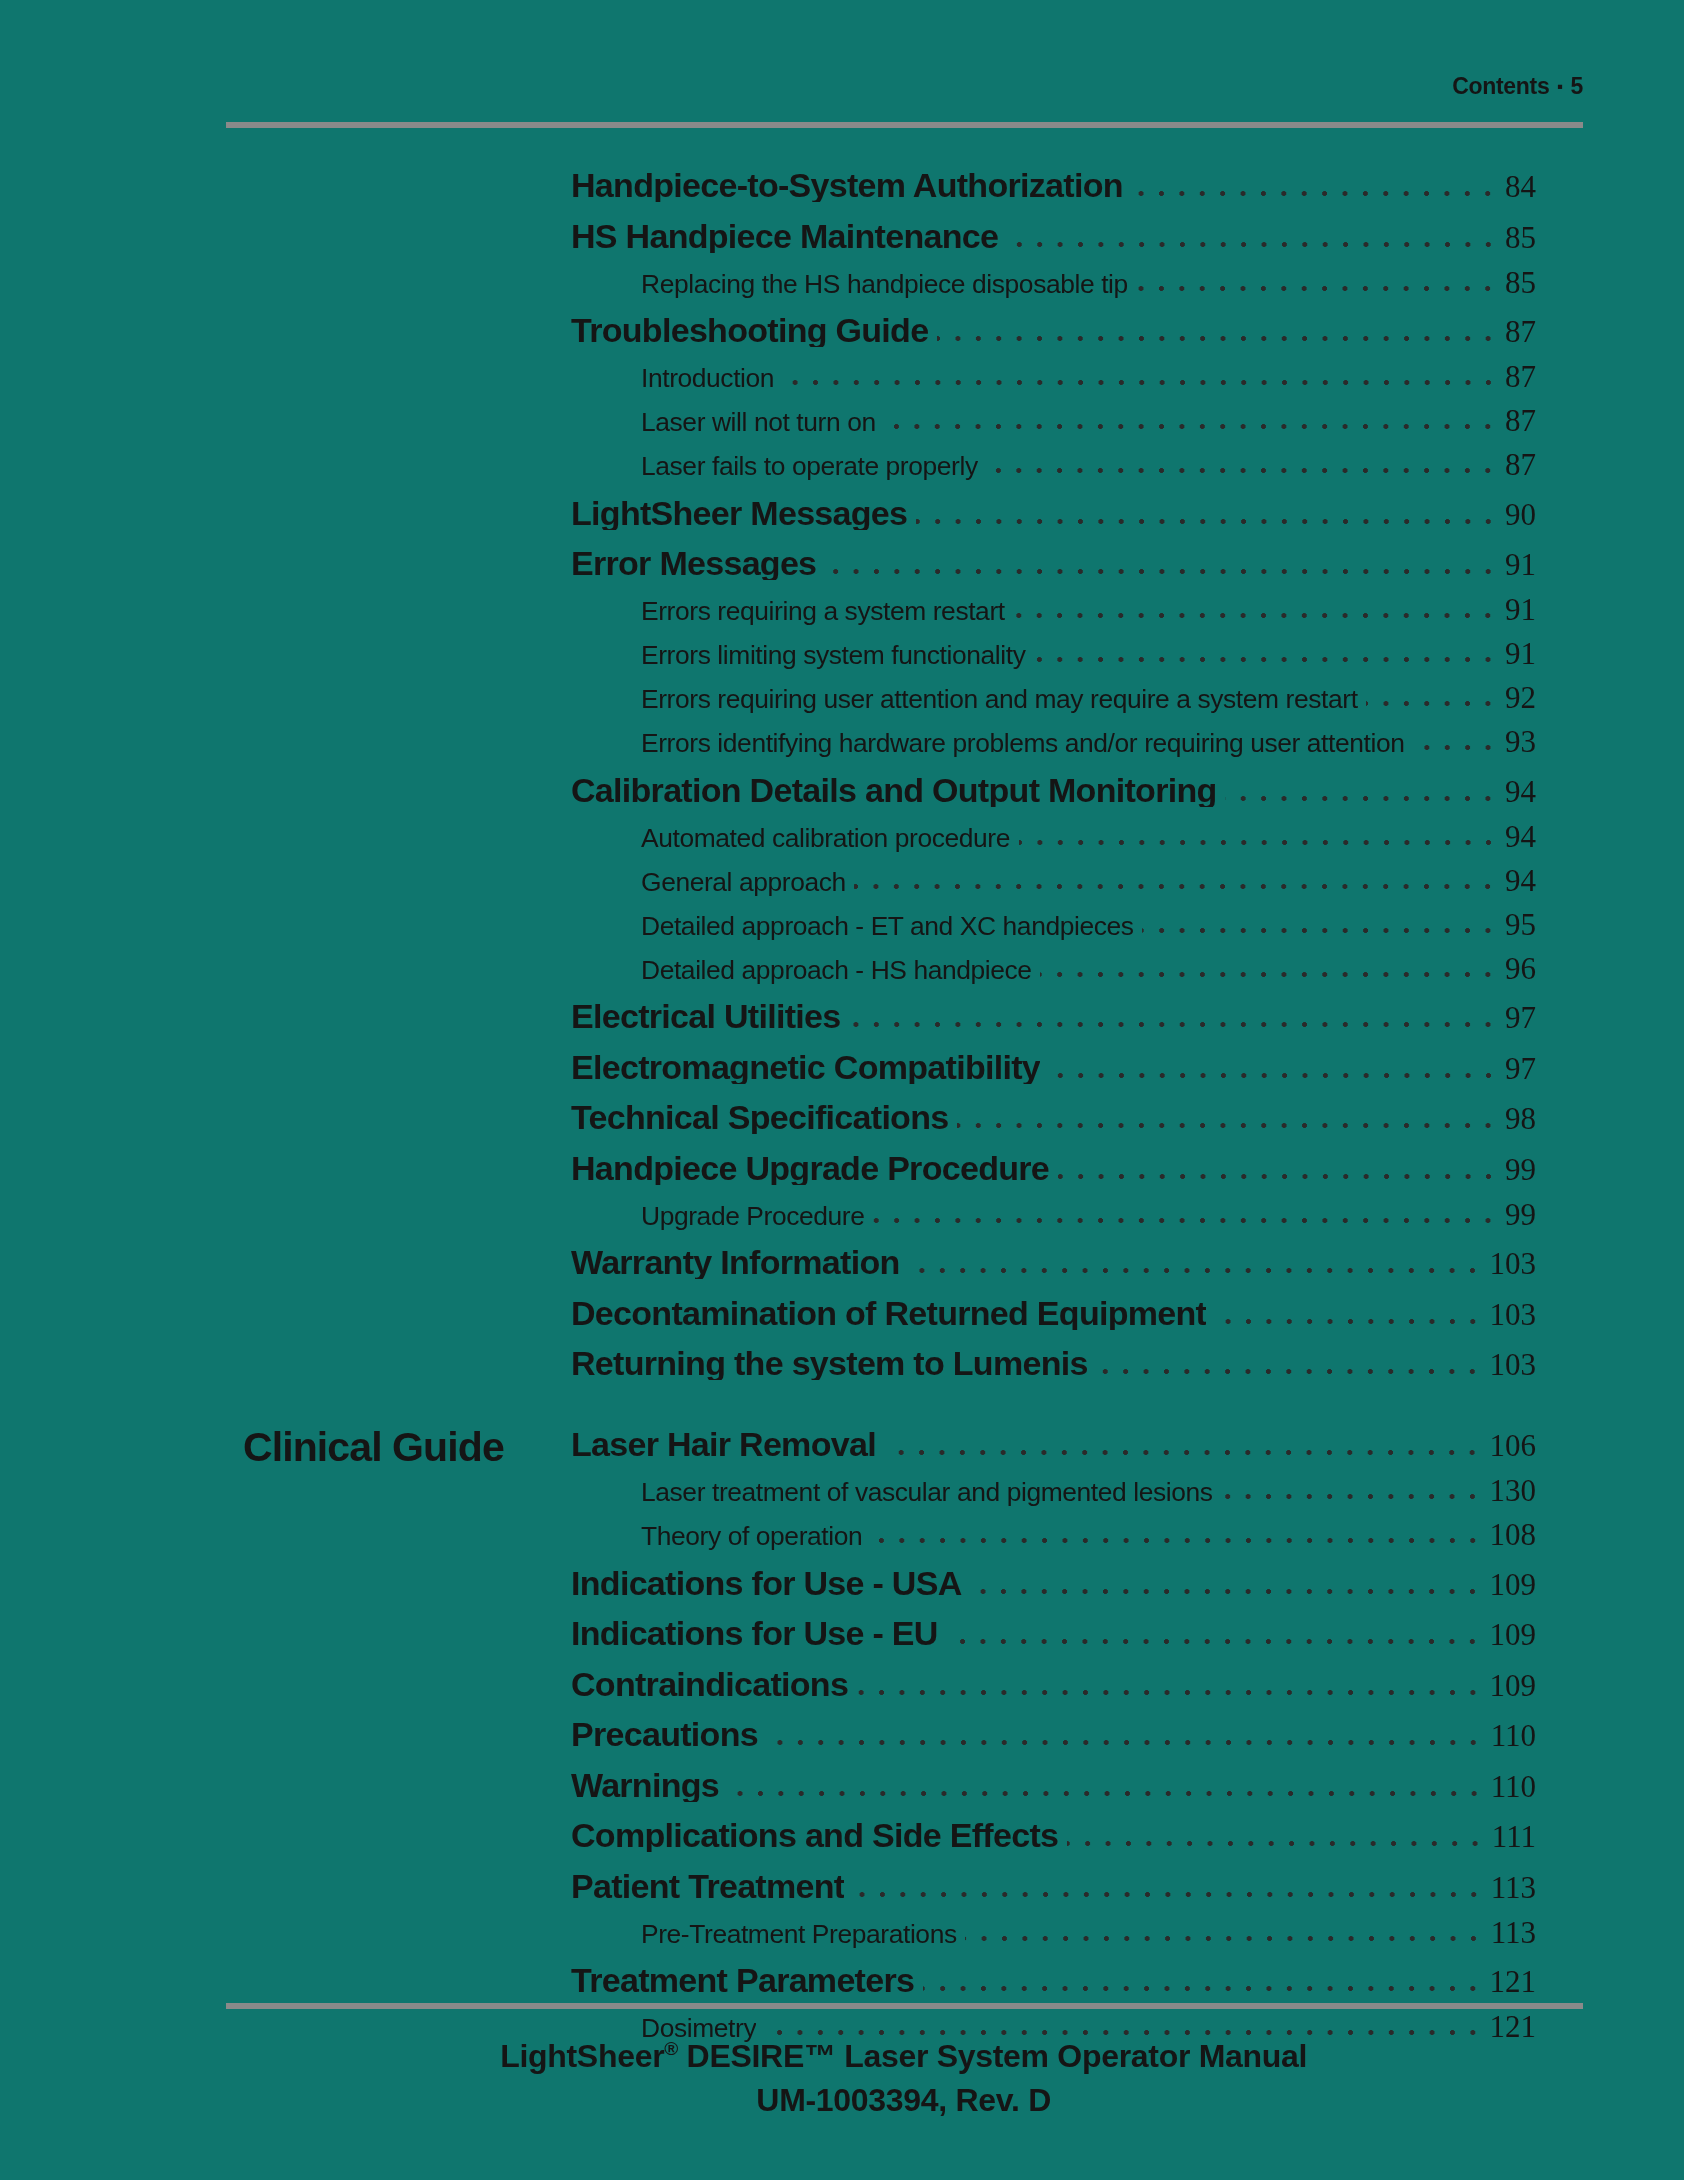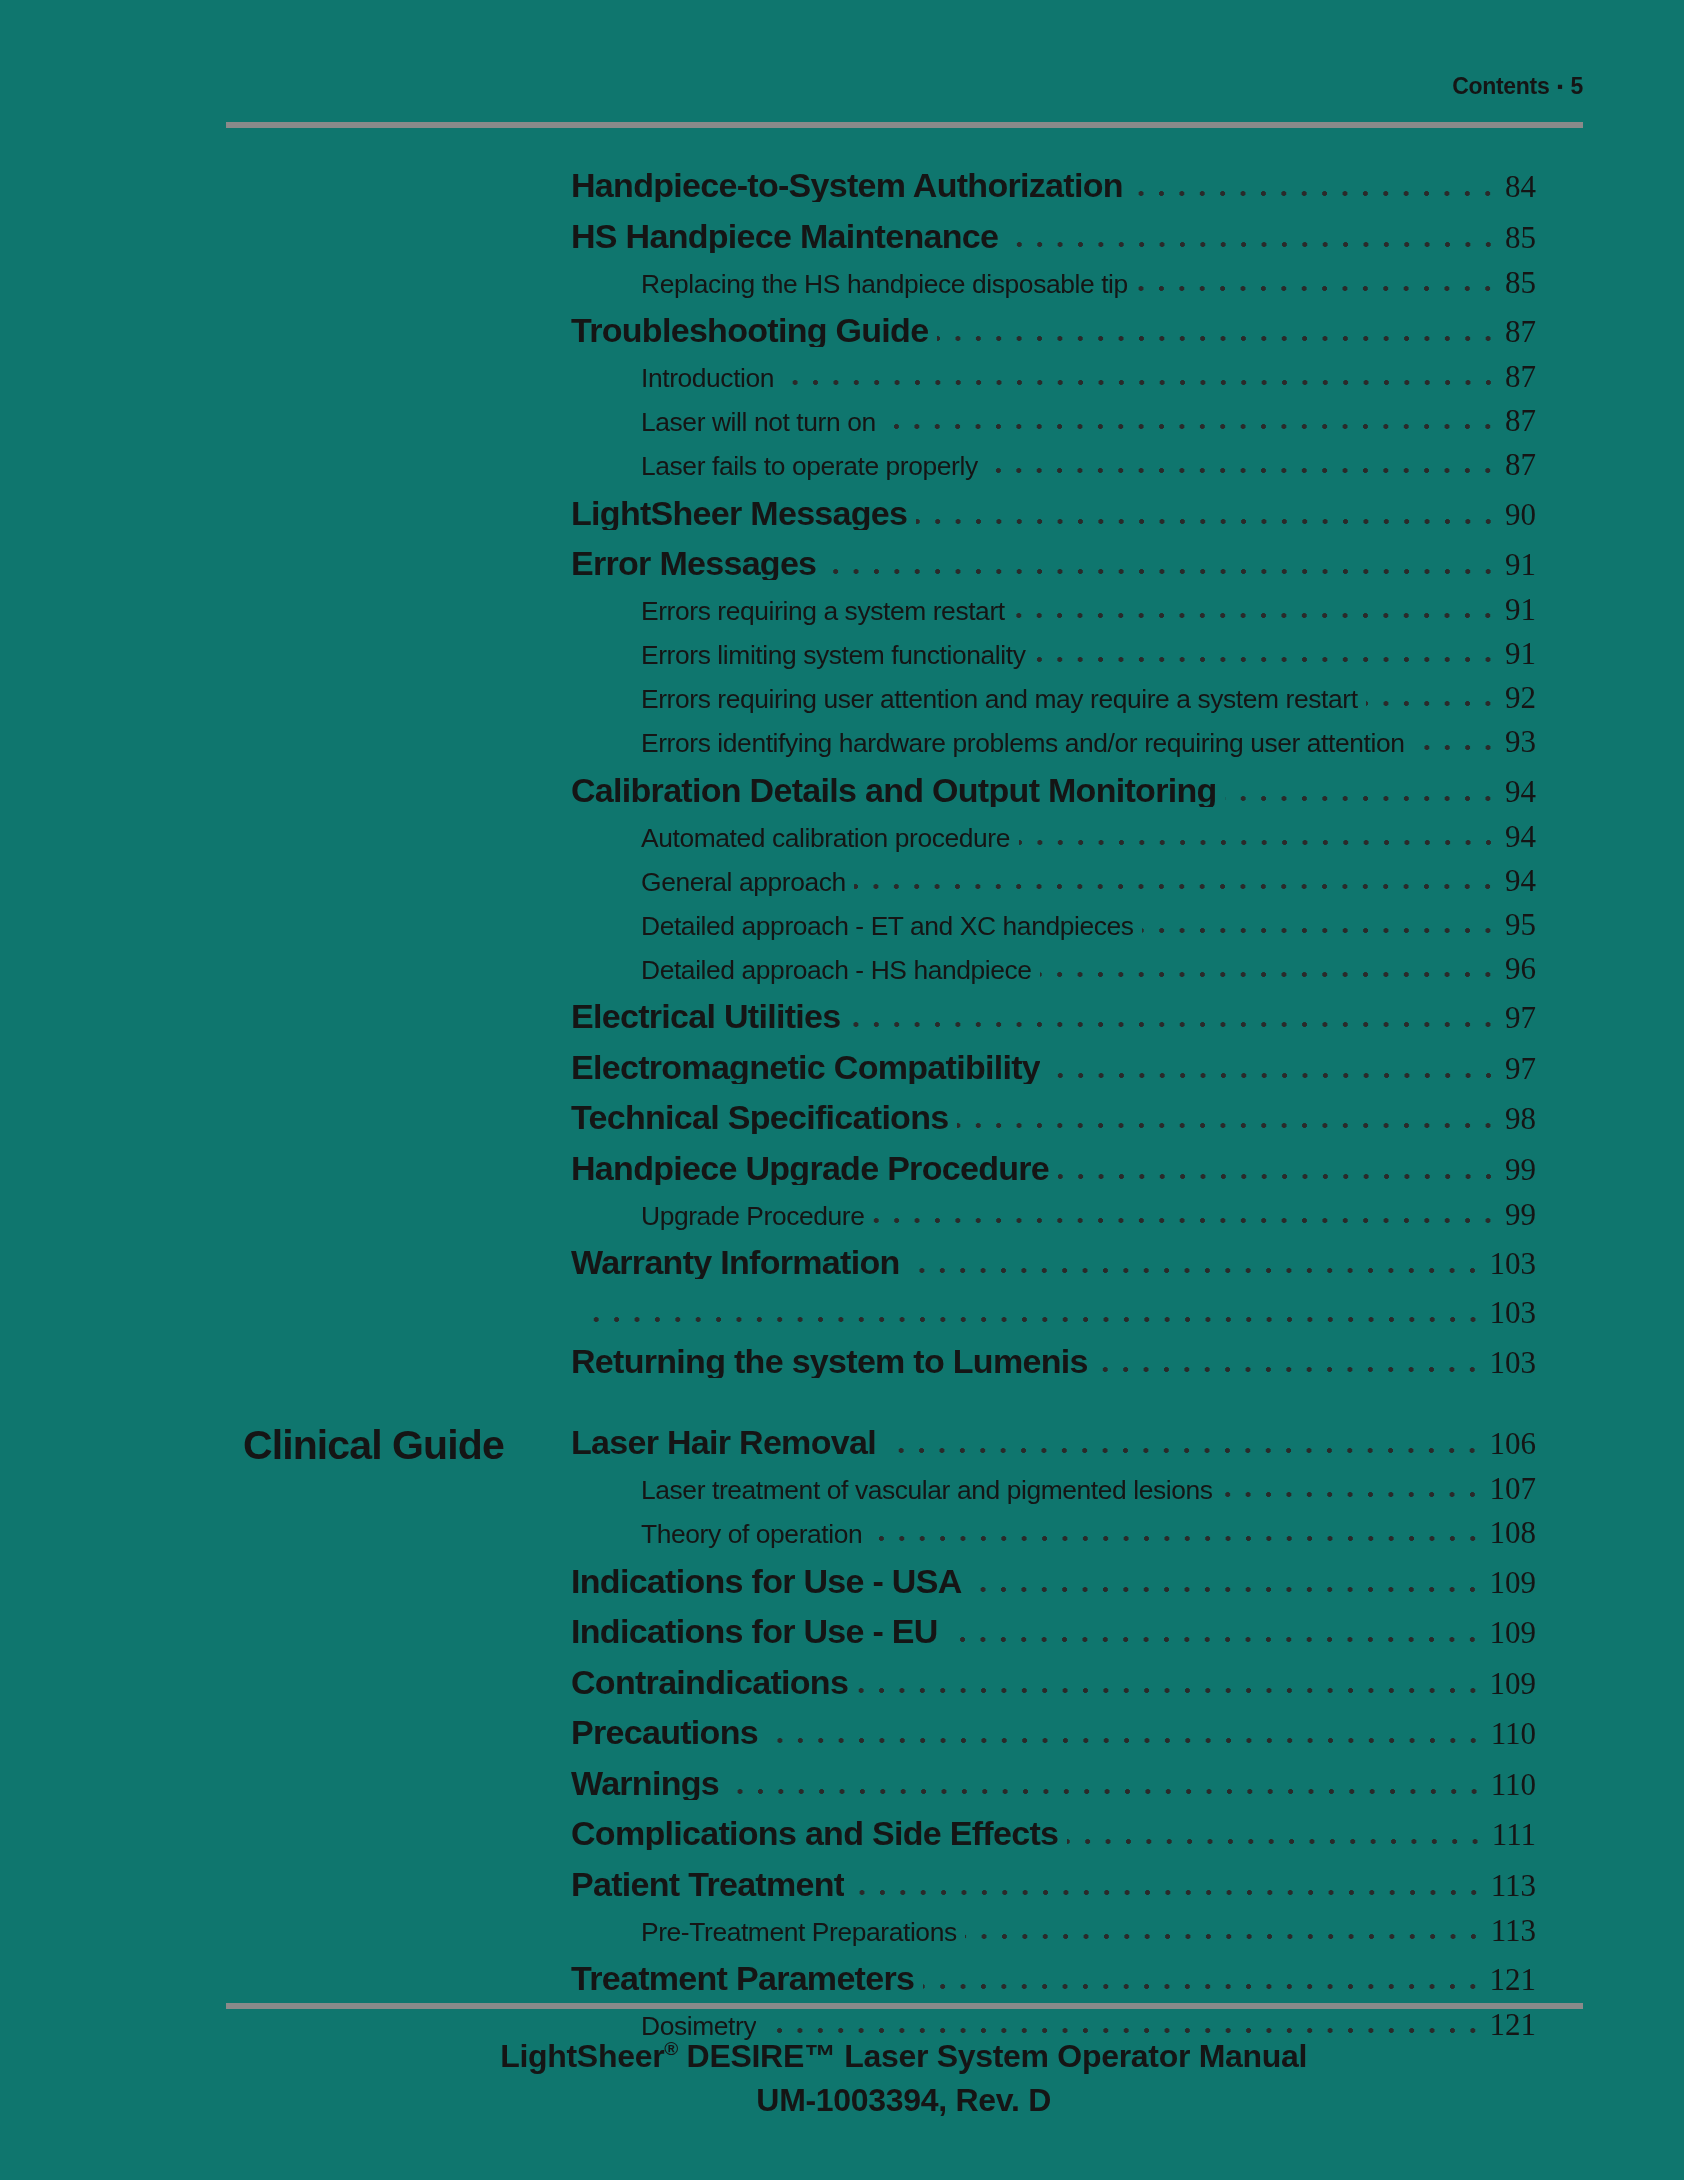--- a/index.html
+++ b/index.html
@@ -236,41 +236,42 @@
     <span class="pagenum">99</span>
   </div>
 
   <div class="row l1">
     <span class="label">Warranty Information</span>
     <span class="leader"></span>
     <span class="pagenum">103</span>
   </div>
 
   <div class="row l1">
+    <span class="label">Decontamination of Returned Equipment</span>
     <span class="leader"></span>
     <span class="pagenum">103</span>
   </div>
 
   <div class="row l1">
     <span class="label">Returning the system to Lumenis</span>
     <span class="leader"></span>
     <span class="pagenum">103</span>
   </div>
 
   <div class="row l1 section-gap">
     <span class="label">Laser Hair Removal</span>
     <span class="leader"></span>
     <span class="pagenum">106</span>
   <span class="side-label">Clinical Guide</span>
       </div>
 
   <div class="row l2">
     <span class="label">Laser treatment of vascular and pigmented lesions</span>
     <span class="leader"></span>
-    <span class="pagenum">107</span>
+    <span class="pagenum">130</span>
   </div>
 
   <div class="row l2">
     <span class="label">Theory of operation</span>
     <span class="leader"></span>
     <span class="pagenum">108</span>
   </div>
 
   <div class="row l1">
     <span class="label">Indications for Use - USA</span>

